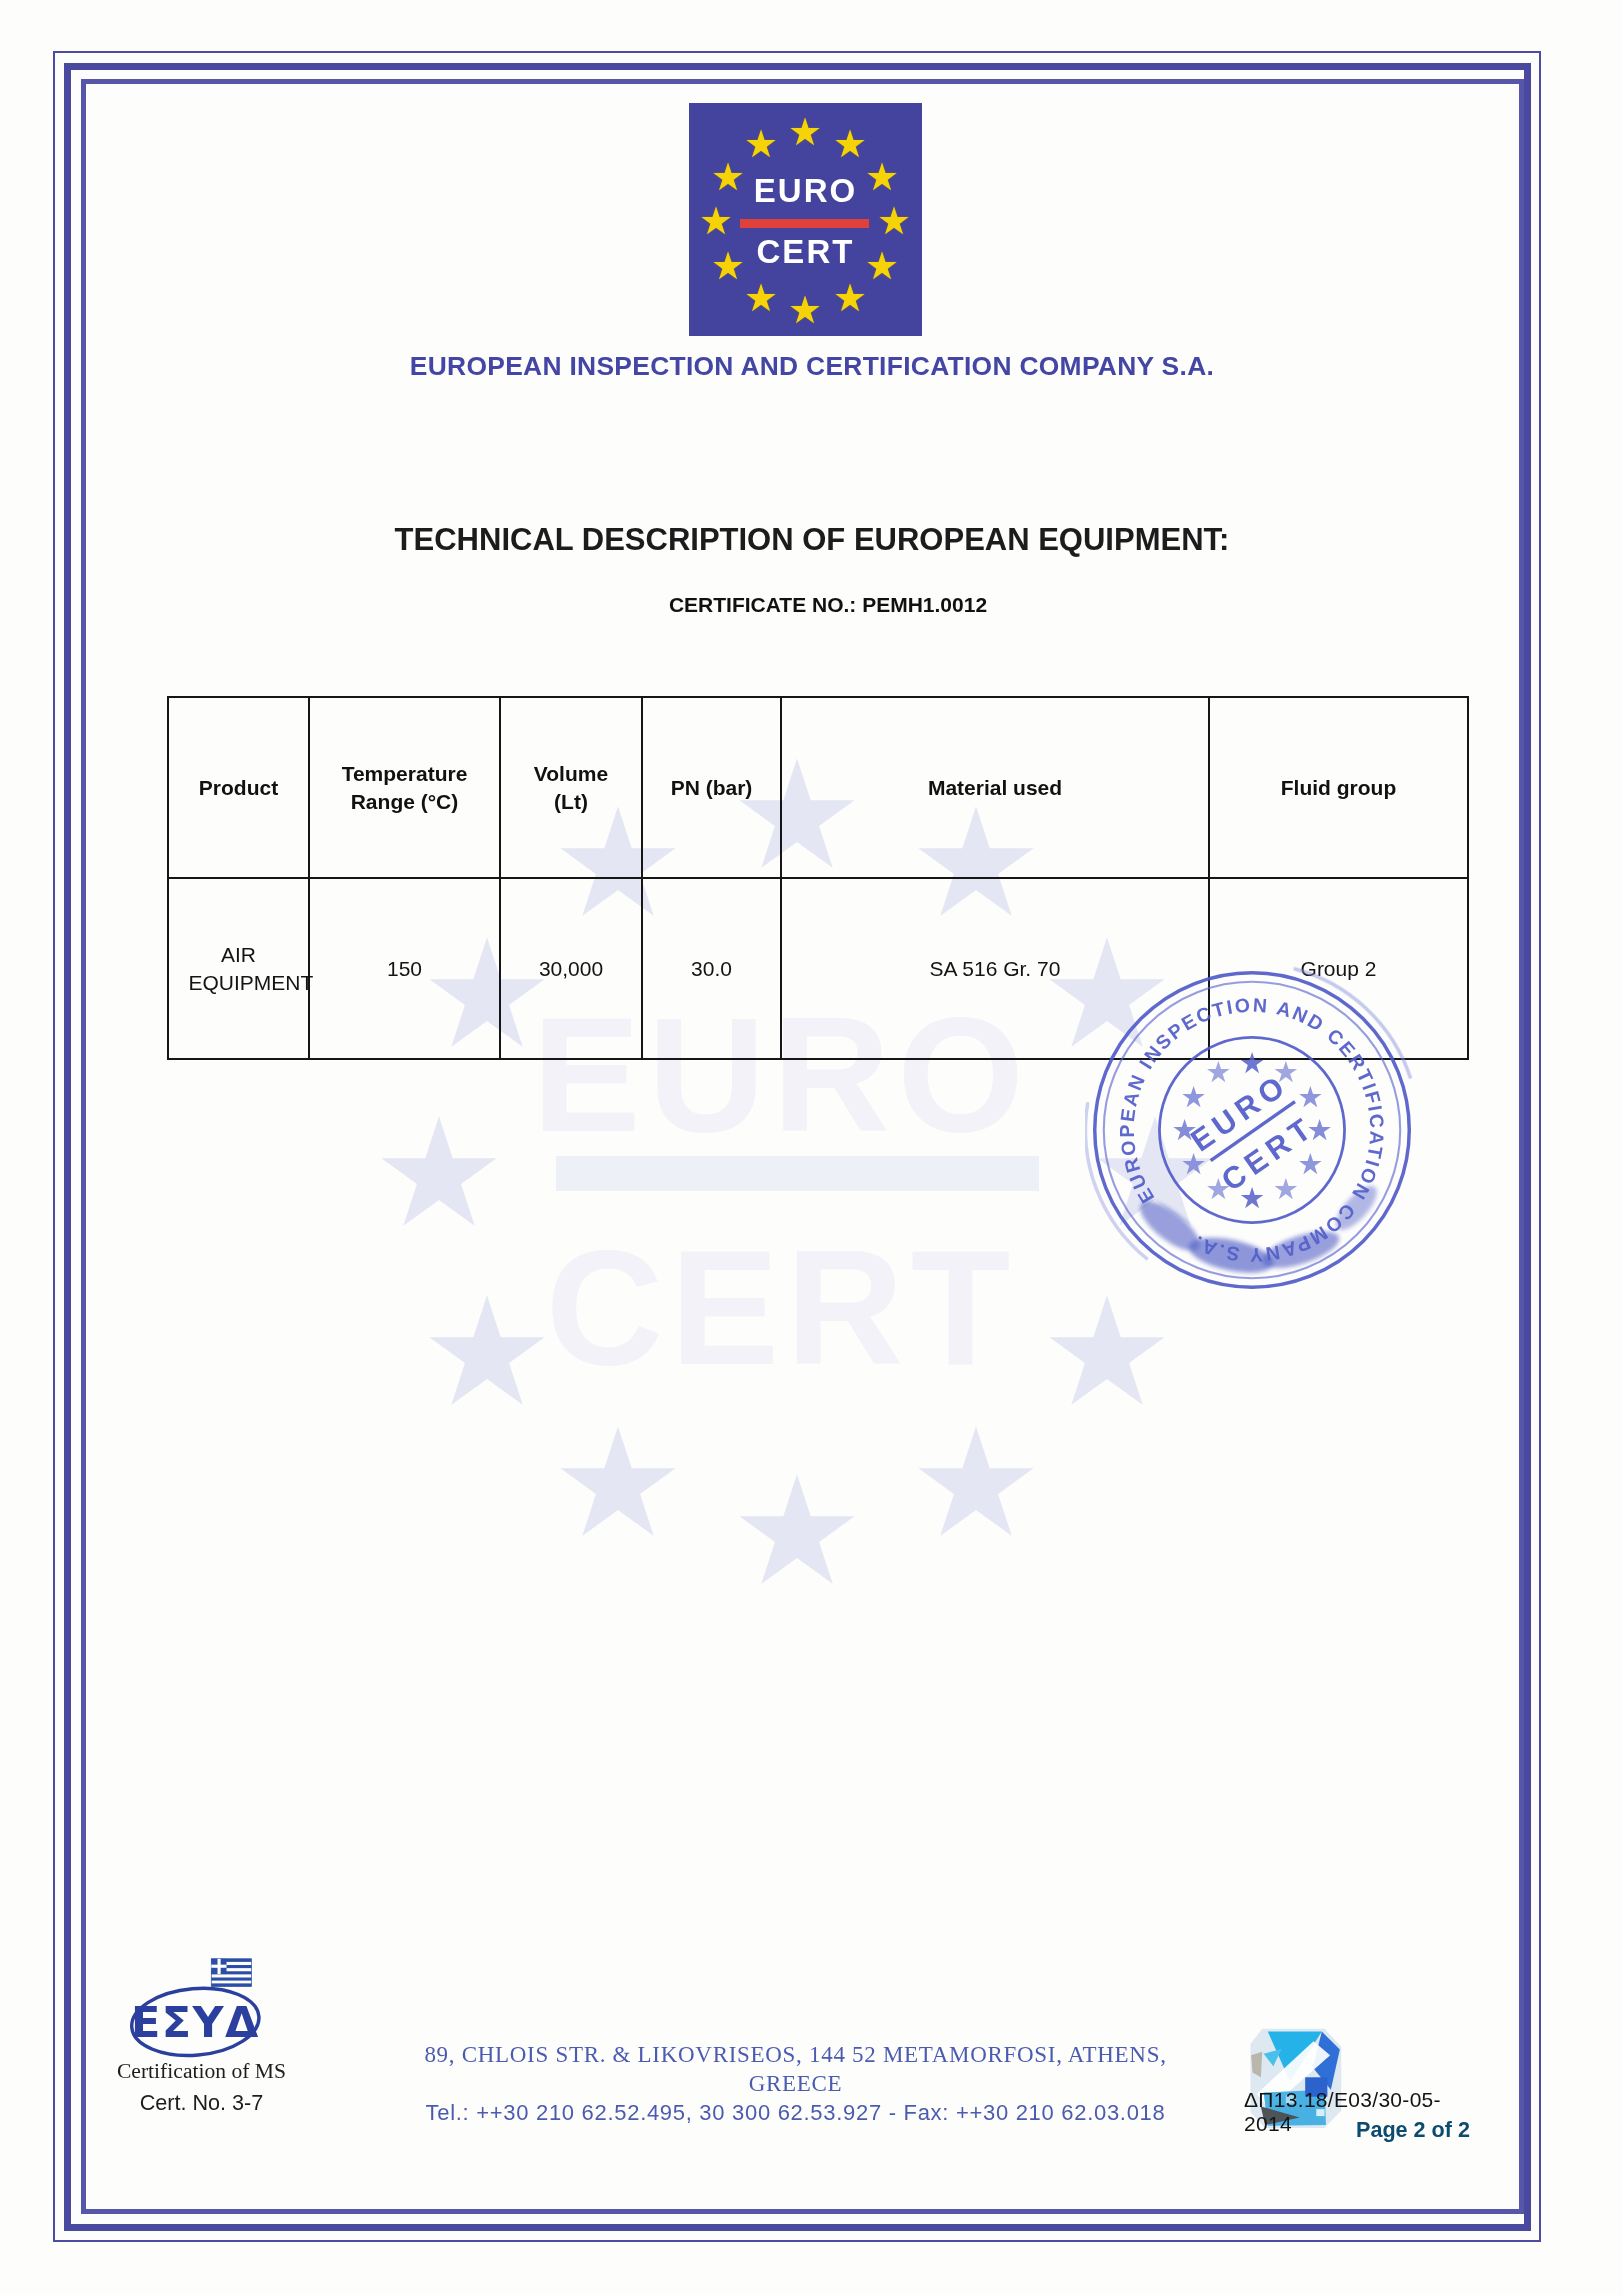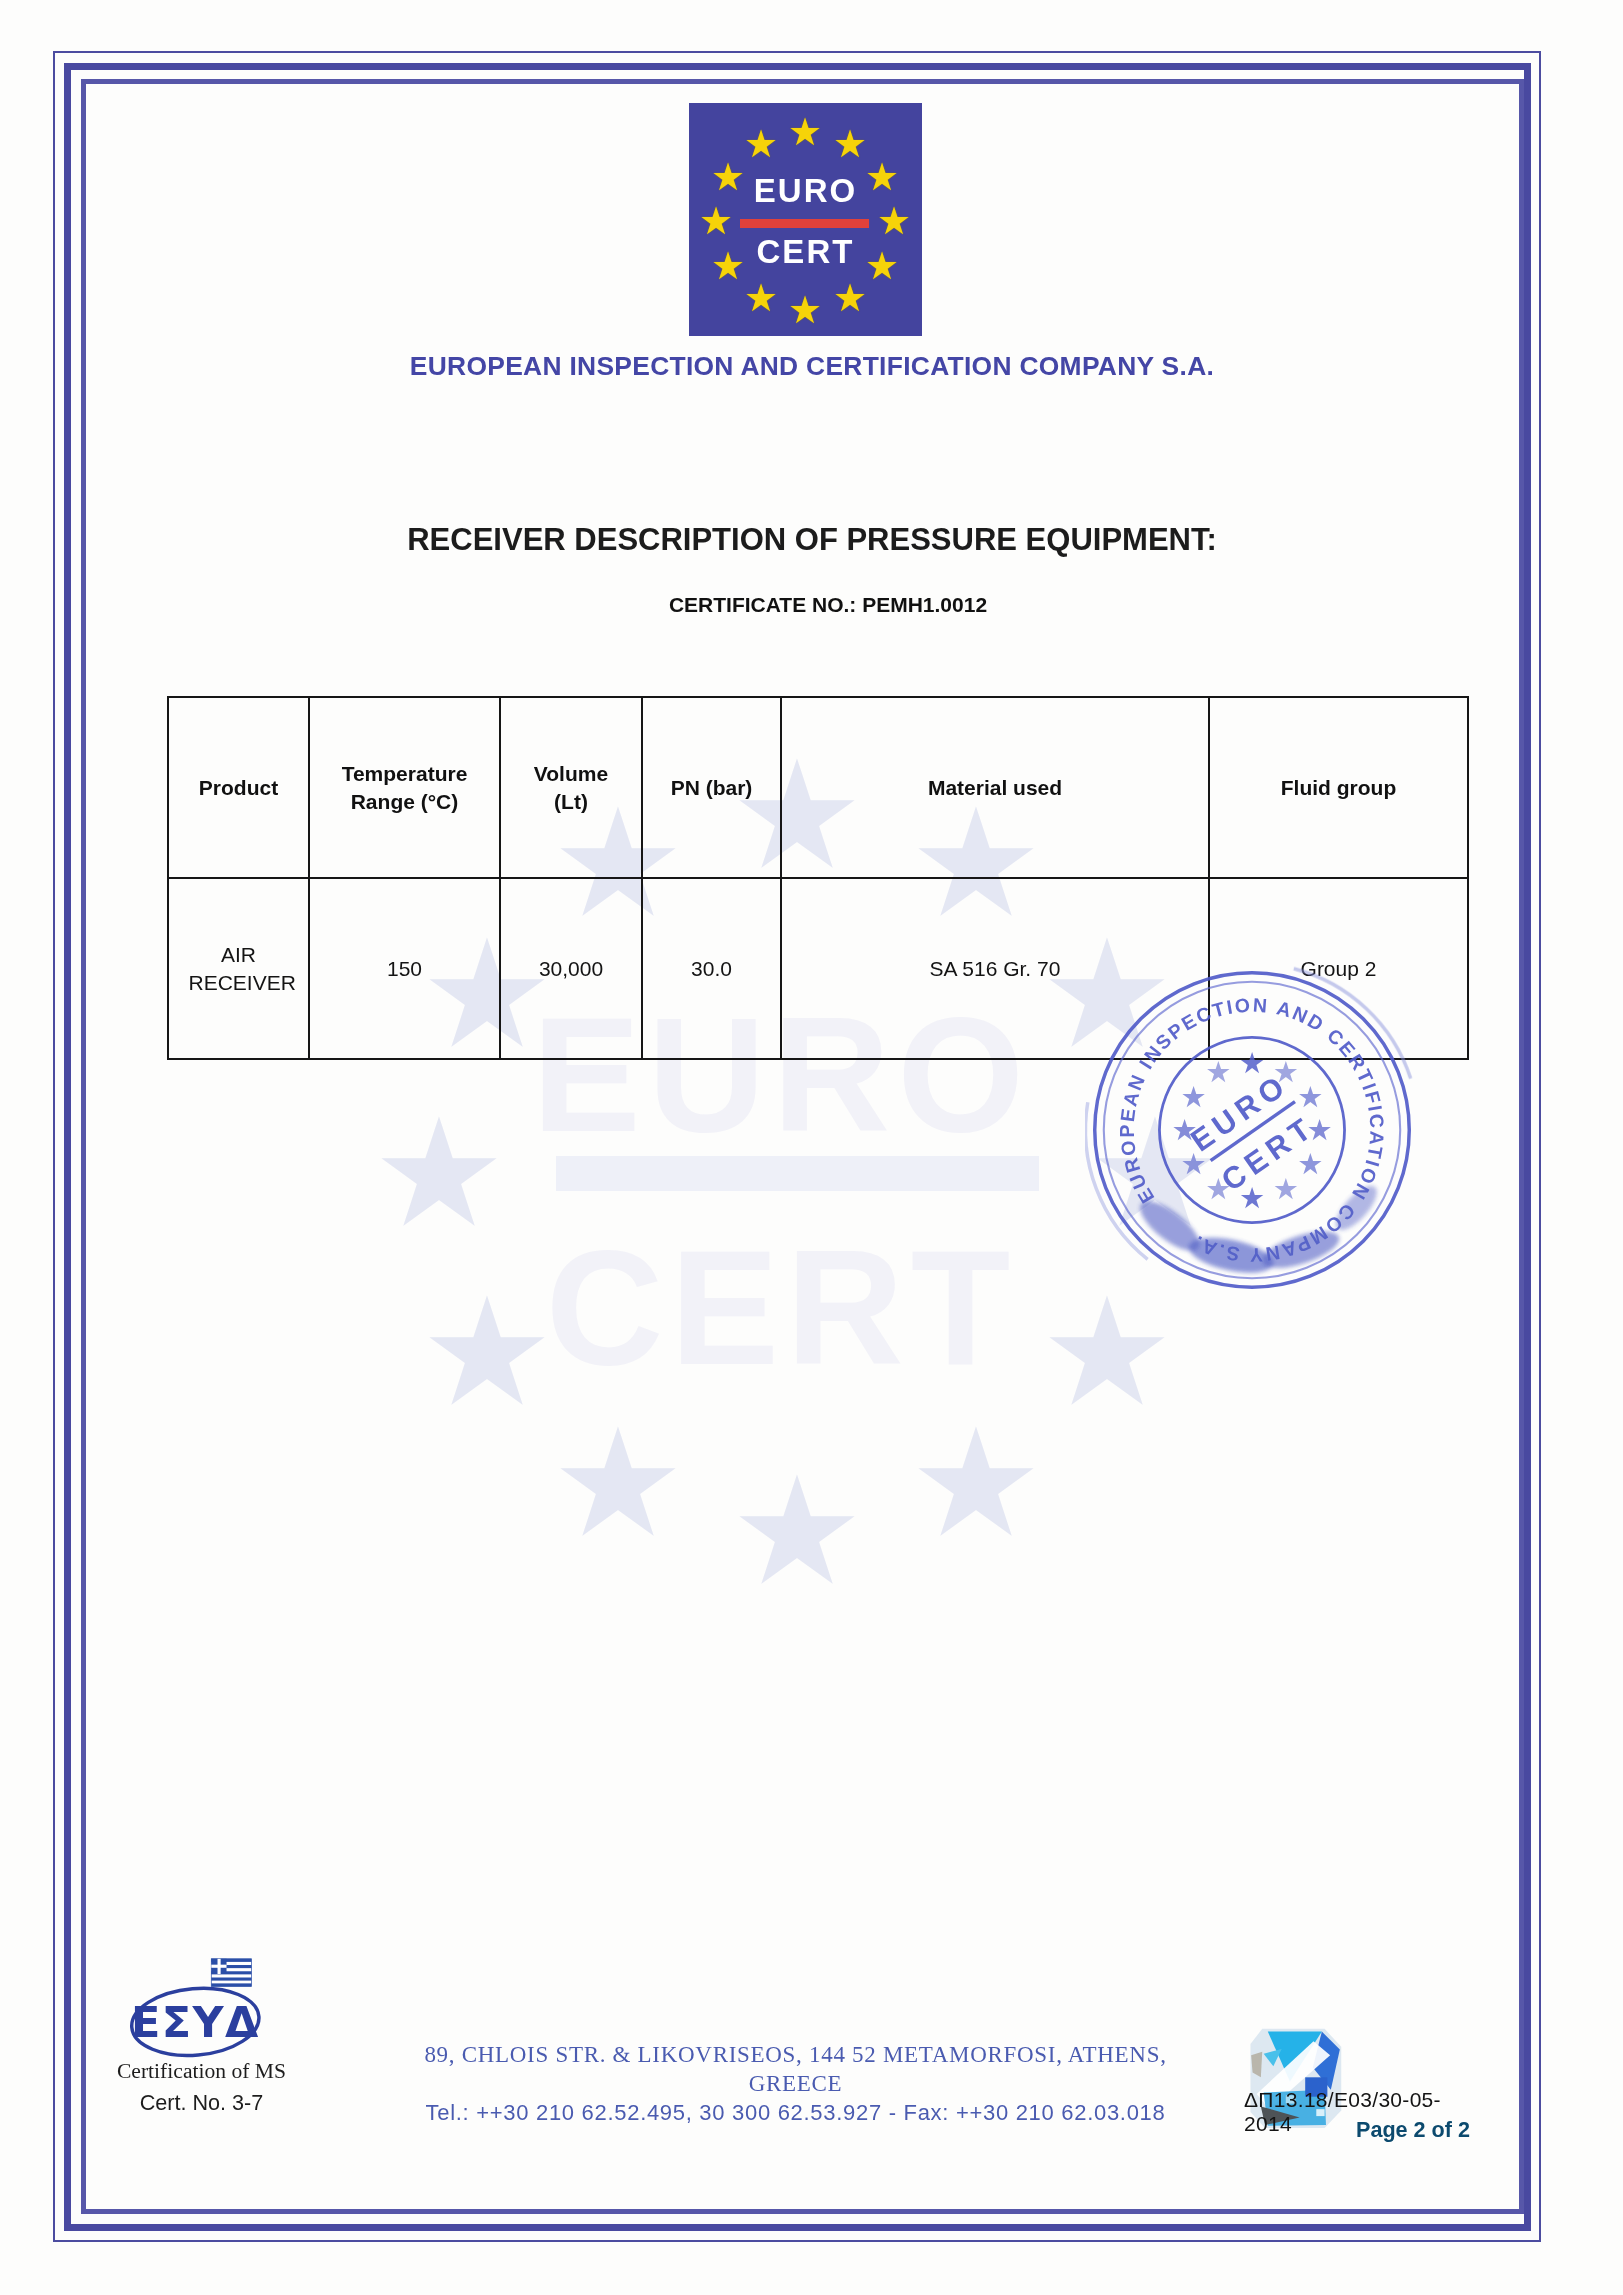--- a/index.html
+++ b/index.html
@@ -107,21 +107,21 @@
         <span class="star" style="left: 27px; top: 118px; font-size: 38px;">★</span>
         <span class="star" style="left: 39px; top: 74px; font-size: 38px;">★</span>
         <span class="star" style="left: 72px; top: 41px; font-size: 38px;">★</span>
       </div>
     <div class="logo-word w1">EURO</div>
     <div class="logo-bar"></div>
     <div class="logo-word w2">CERT</div>
   </div>
 
   <div class="company-heading">EUROPEAN INSPECTION AND CERTIFICATION COMPANY S.A.</div>
-  <div class="doc-title">RECEIVER DESCRIPTION OF PRESSURE EQUIPMENT:</div>
+  <div class="doc-title">TECHNICAL DESCRIPTION OF EUROPEAN EQUIPMENT:</div>
   <div class="cert-no">CERTIFICATE NO.: PEMH1.0012</div>
 
   <table class="spec-table">
     <colgroup>
       <col style="width:141px">
         <col style="width:191px">
         <col style="width:142px">
       <col style="width:139px">
         <col style="width:428px">
         <col style="width:259px">
@@ -131,21 +131,21 @@
           <th>Product</th>
           <th>Temperature Range (°C)</th>
           <th>Volume (Lt)</th>
           <th>PN (bar)</th>
           <th>Material used</th>
           <th>Fluid group</th>
         </tr>
       </thead>
     <tbody id="spec-body">
         <tr>
-          <td>AIR RECEIVER</td>
+          <td>AIR EQUIPMENT</td>
           <td>150</td>
           <td>30,000</td>
           <td>30.0</td>
           <td>SA 516 Gr. 70</td>
           <td>Group 2</td>
         </tr>
       </tbody>
   </table>
 
   <svg class="stamp" width="334" height="334" viewBox="-240 -240 480 480">

